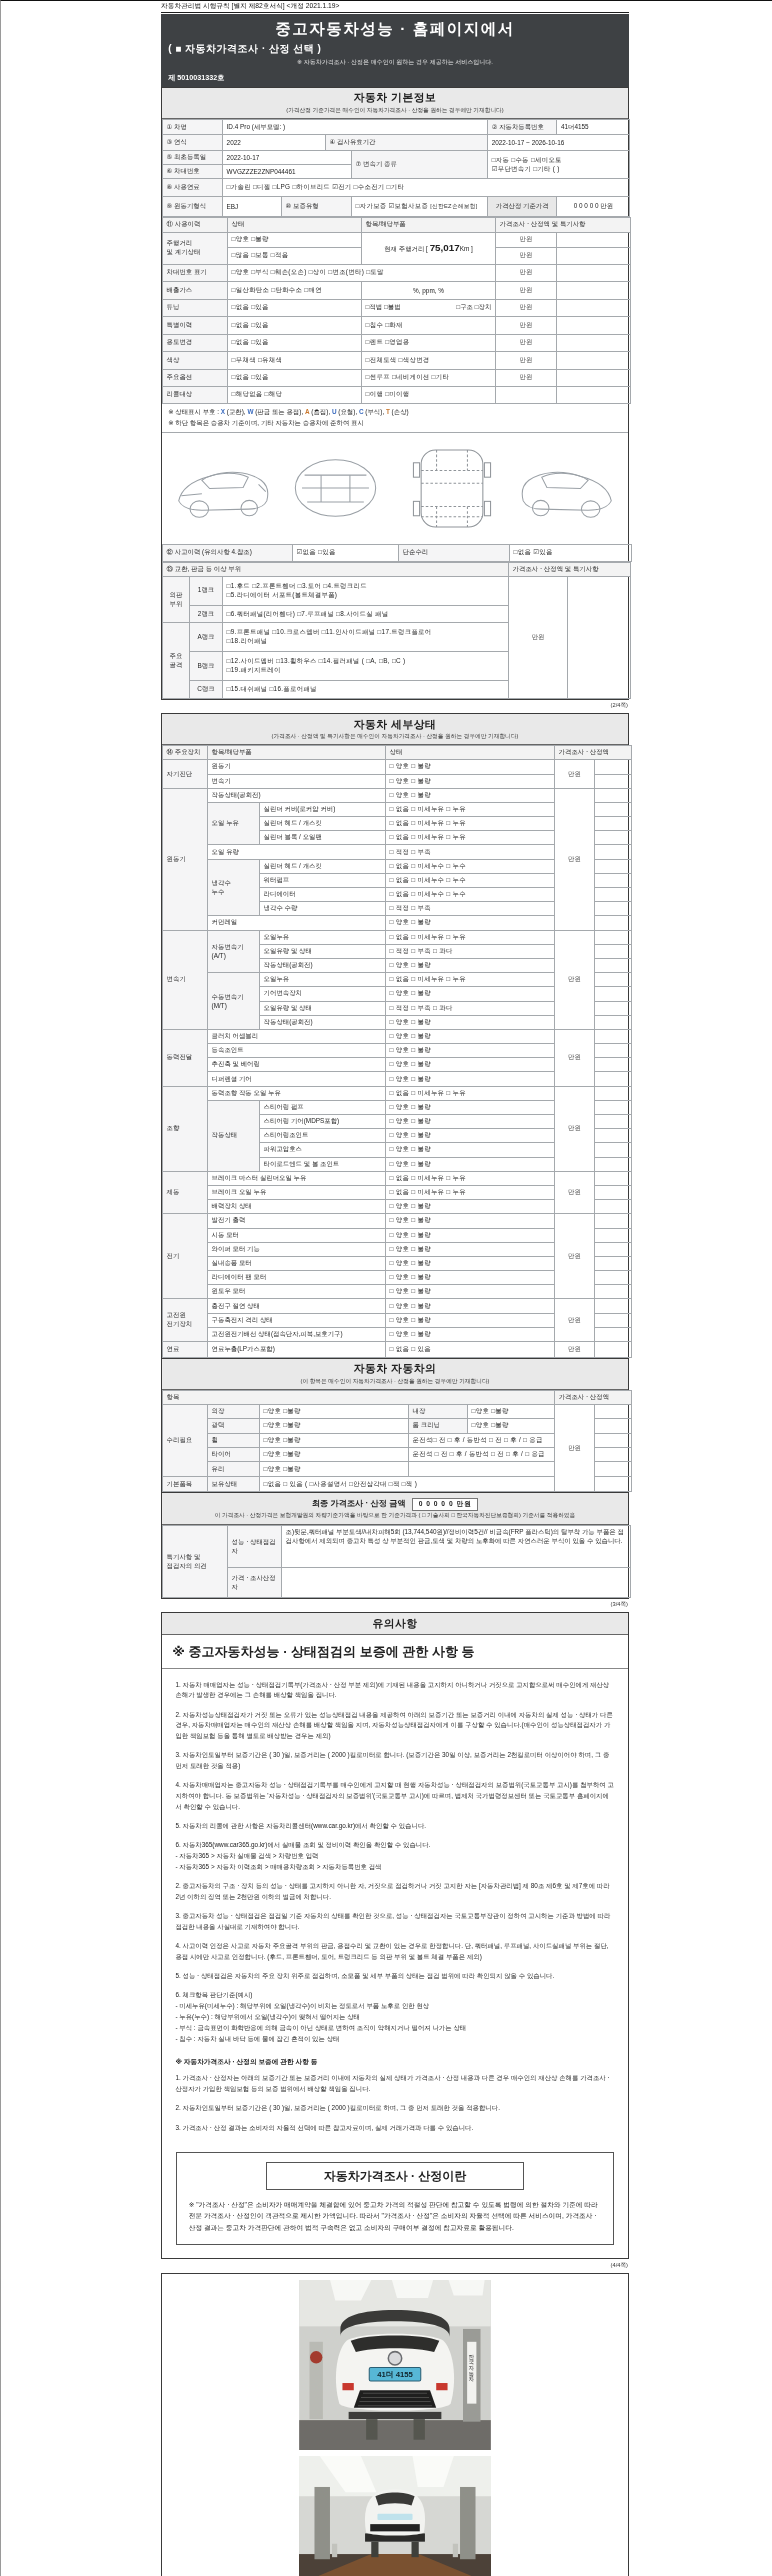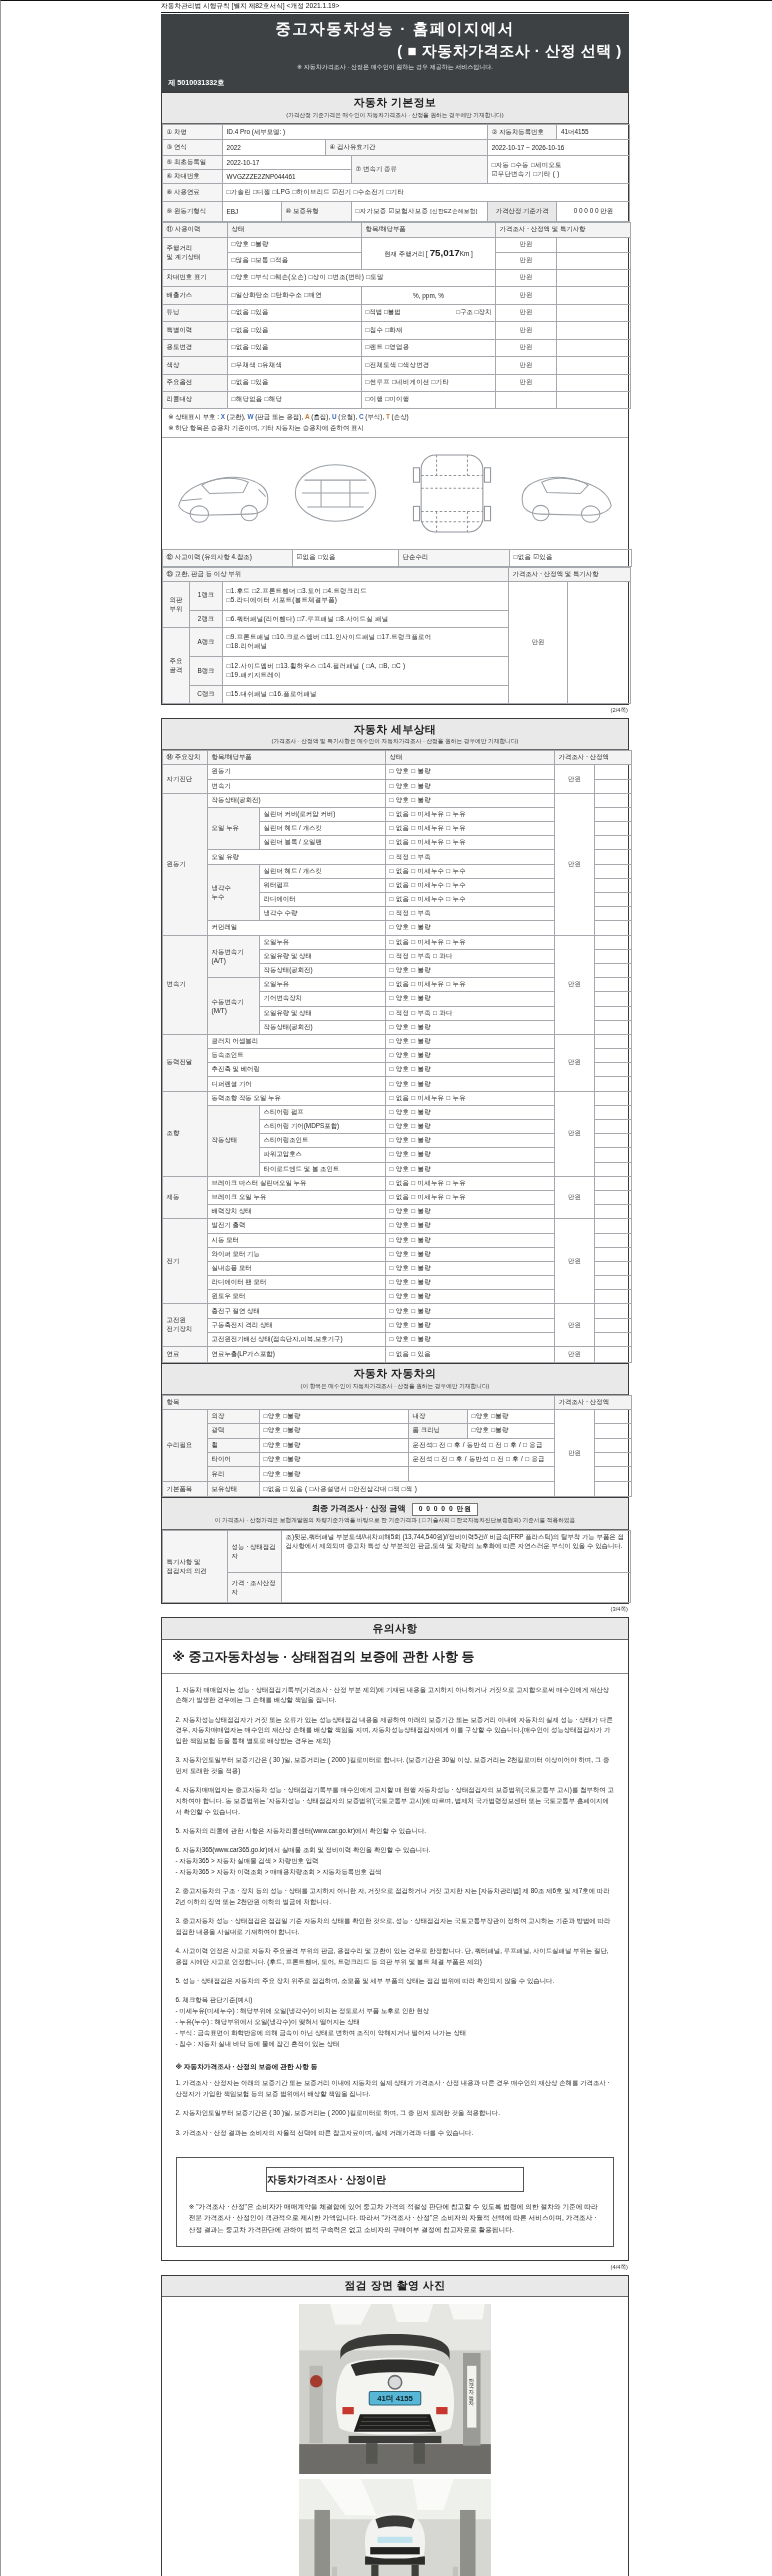--- a/index.html
+++ b/index.html
@@ -6,21 +6,21 @@
   body{
     width:773px;height:2576px;background:#ffffff;position:relative;overflow:hidden;
     font-family:"Liberation Sans","DejaVu Sans",sans-serif;color:#222;
   }
   .page-frame{position:absolute;inset:0;border-left:0.5px solid #9a9a9a;border-right:0.5px solid #9a9a9a;border-top:1.5px solid #111;pointer-events:none;}
   .col{width:468px;margin-left:161px;position:relative;}
   .law-note{font-size:6.7px;padding-top:1.5px;color:#111;}
   
   .hdr{margin-top:1px;border-top:1.5px solid #1d1d1d;background:#3e4144;color:#fff;padding:6.2px 7.2px 4.1px;box-shadow:inset 0 1px 0 #ffffff, inset 0 2.1px 0 #3e4144;}
   .hdr-title{text-align:center;font-size:15.5px;font-weight:bold;letter-spacing:1.5px;}
-  .hdr-sub{text-align:right;font-size:15px;font-weight:bold;margin-top:2.6px;letter-spacing:0.5px;}
+  .hdr-sub{text-align:left;font-size:10px;font-weight:bold;margin-top:2.6px;letter-spacing:0.5px;}
   .hdr-note{text-align:center;font-size:6px;margin-top:2.1px;color:#e9e9e9;}
   .hdr-docno{font-size:7.2px;font-weight:bold;margin-top:5.2px;}
   
   .sec-block{border:1px solid #3a3a3a;}
   .band{background:#e9e9e9;text-align:center;padding:3.6px 0 3.1px;border-bottom:0.5px solid #666;}
   .band + *{border-top:none;}
   .band.inner{border-top:1px solid #3a3a3a;}
   .band h2{margin:0;font-size:10.8px;font-weight:bold;letter-spacing:0.5px;}
   .band .bnote{font-size:5.7px;margin-top:1.5px;color:#333;}
   .pagemark{text-align:right;font-size:5.7px;color:#333;padding:2.1px 1px 3.1px;}
@@ -42,21 +42,21 @@
   .codes-line{font-size:6.4px;padding:4.1px 6.2px 1px;}
   .codes-line2{font-size:6.4px;padding:1px 6.2px 4.1px;border-bottom:0.5px solid #a5a9ad;}
   .c-blue{color:#3a6bbf;font-weight:bold;}
   .c-orange{color:#c9762b;font-weight:bold;}
   
   .notice-head{font-size:13px;font-weight:bold;padding:8.2px 10.3px 7.2px;border-bottom:0.5px solid #888;background:#fff;}
   .notice-body{padding:10.3px 13.4px 5.2px;font-size:6.4px;line-height:1.7;background:#fff;}
   .ni{margin-bottom:8.2px;white-space:pre-line;}
   .notice-sub-head{font-weight:bold;margin:11.3px 0 6.2px;font-size:6.7px;}
   .pbox-outer{border:0.5px solid #555;margin:5.2px 14.4px 13.4px;padding:9.3px 11.3px 10.3px;}
-  .pbox-title{border:0.5px solid #555;width:62%;margin:0 auto 8.2px;text-align:left;font-size:10px;font-weight:bold;padding:4.6px 0;background:#fff;}
+  .pbox-title{border:0.5px solid #555;width:62%;margin:0 auto 8.2px;text-align:center;font-size:12px;font-weight:bold;padding:4.6px 0;background:#fff;}
   .pbox-body{font-size:6.7px;line-height:1.75;}
   
   .photo-wrap{display:flex;flex-direction:column;align-items:center;background:#fff;padding:4.1px 0 3.1px;}
   .photo{margin:2.6px 0;display:block;}
 </style>
 </head>
 <body>
 
 <div class="page-frame"></div>
 
@@ -722,23 +722,20 @@
       <div class="ni">3.   가격조사 · 산정 결과는 소비자의 자율적 선택에 따른 참고자료이며, 실제 거래가격과 다를 수 있습니다.</div>
     </div>
     <div class="pbox-outer">
       <div class="pbox-title">자동차가격조사 · 산정이란</div>
       <div class="pbox-body">※ "가격조사 · 산정"은 소비자가 매매계약을 체결함에 있어 중고차 가격의 적절성 판단에 참고할 수 있도록 법령에 의한 절차와 기준에 따라 전문 가격조사 · 산정인이 객관적으로 제시한 가액입니다. 따라서 "가격조사 · 산정"은 소비자의 자율적 선택에 따른 서비스이며, 가격조사 · 산정 결과는 중고차 가격판단에 관하여 법적 구속력은 없고 소비자의 구매여부 결정에 참고자료로 활용됩니다.</div>
     </div>
   </div>
   <div class="pagemark">(4/4쪽)</div>
 
   <div class="sec-block">
-    <div class="band">
-      <h2>점검 장면 촬영 사진</h2>
-    </div>
     <div class="photo-wrap">
 
       <svg class="photo" width="192" height="170" viewBox="0 0 372 330">
         <rect width="372" height="330" fill="#cfd0cc"></rect>
         <rect y="0" width="372" height="90" fill="#e6e7e3"></rect>
         <polygon points="60,0 140,0 120,40 70,40" fill="#f7f8f5"></polygon>
         <polygon points="180,0 260,0 250,35 190,35" fill="#f7f8f5"></polygon>
         <polygon points="290,0 360,0 356,30 300,30" fill="#f7f8f5"></polygon>
         <rect y="272" width="372" height="58" fill="#6e6c68"></rect>
         <rect x="20" y="120" width="26" height="150" fill="#b9bab4"></rect>

